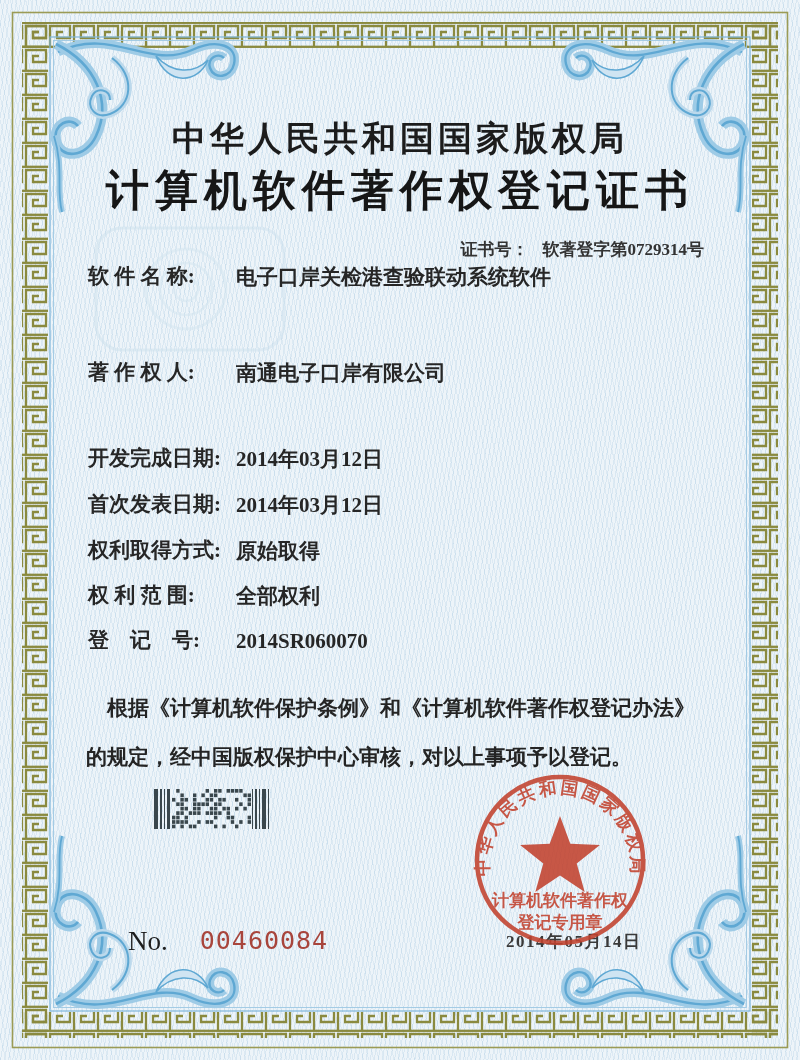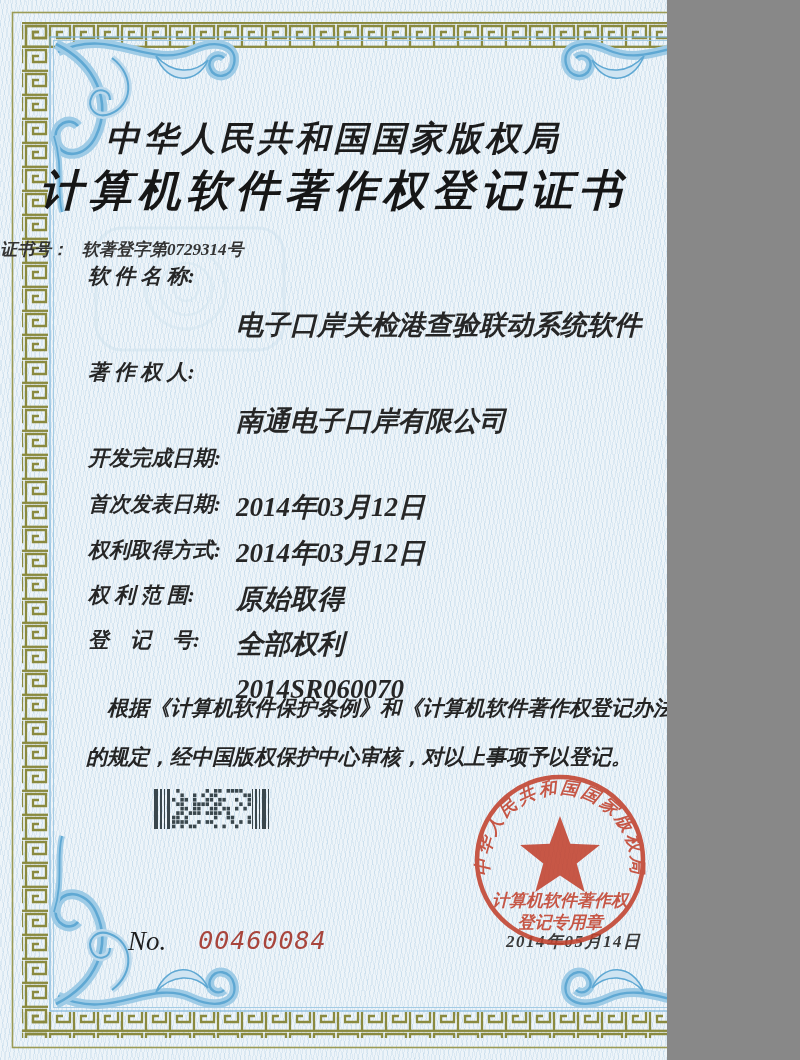--- a/index.html
+++ b/index.html
@@ -1,45 +1,44 @@
 <!DOCTYPE html>
 <html><head>
 <meta charset="utf-8">
 <style>
   html,body{margin:0;padding:0;background:#888;}
   .page{
-    position:relative;width:667px;height:1060px;overflow:hidden;
+    position:relative;width:800px;height:1060px;overflow:hidden;
     background-color:#edf4f9;
     background-image:
       repeating-linear-gradient(100deg, rgba(110,165,205,.16) 0 1px, transparent 1px 4px),
       repeating-linear-gradient(78deg,  rgba(110,165,205,.13) 0 1px, transparent 1px 5px);
     font-family:"Liberation Serif","DejaVu Serif",serif;
     color:#222;
-    font-style:italic;
   }
   .deco{position:absolute;inset:0;pointer-events:none;}
   .issuer{
     position:absolute;top:116px;left:0;right:0;text-align:center;
     font-size:34px;font-weight:700;letter-spacing:4px;color:#1c1c1c;
   }
   .cert-title{
     position:absolute;top:162px;left:0;right:0;text-align:center;
     font-size:43px;font-weight:700;letter-spacing:6px;color:#161616;
   }
   .cert-no{
-    position:absolute;top:238px;left:0;right:96px;
+    position:absolute;top:238px;left:0;right:96px;text-align:right;
     font-size:17px;font-weight:600;color:#333;
   }
   .cert-no .v{margin-left:14px;}
   .row{position:absolute;left:88px;display:flex;align-items:flex-start;justify-content:flex-end;}
   .row .lab{
     width:148px;flex:0 0 148px;font-size:21px;font-weight:600;color:#262626;
     white-space:pre;
   }
-  .row .val{font-size:27px;font-weight:600;color:#262626;line-height:30px;margin-top:48px;}
+  .row .val{font-size:21px;font-weight:600;color:#262626;line-height:30px;}
   .r1{top:262px}.r2{top:358px}.r3{top:444px}.r4{top:490px}
   .r5{top:536px}.r6{top:581px}.r7{top:626px}
   .legal{
     position:absolute;left:86px;top:684px;width:612px;
     font-size:21px;font-weight:600;line-height:49px;color:#242424;
     text-indent:21px;
   }
   .barcode{position:absolute;left:154px;top:789px;width:118px;height:40px;}
   .no-line{position:absolute;left:128px;top:926px;font-size:27px;color:#1d1d1d;}
   .no-line .num{

